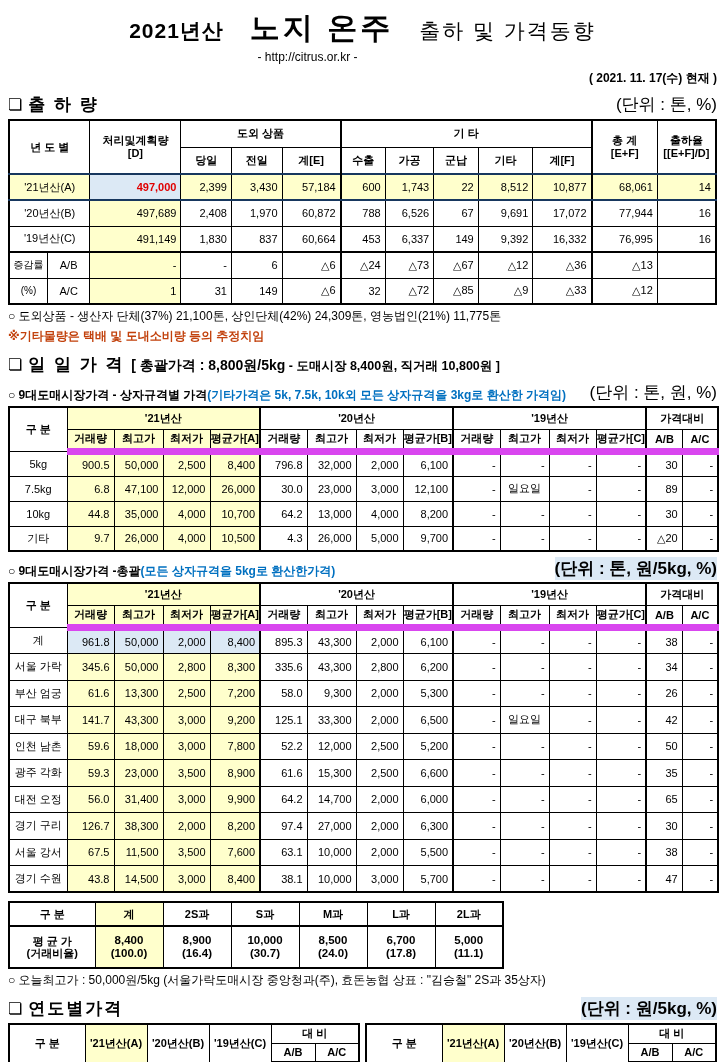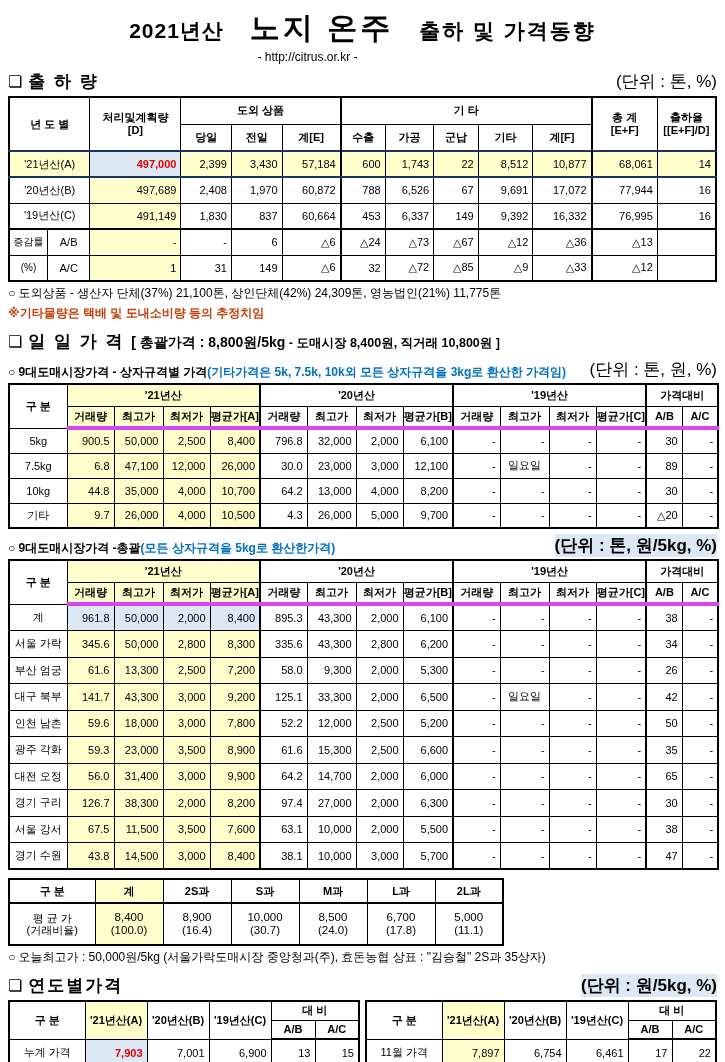--- a/index.html
+++ b/index.html
@@ -6,21 +6,21 @@
   html,body { background:#fff; }
   body {
     width: 725px; height: 1062px; overflow: hidden;
     font-family: "Liberation Sans", "DejaVu Sans", sans-serif;
     color:#000; padding: 4px 8px 0 8px;
   }
   
   .titleRow { display:flex; justify-content:center; align-items:baseline; gap:26px; margin-top:4px; }
   .t-year  { font-size:21px; font-weight:bold; letter-spacing:1px; }
   .t-main  { font-size:30px; font-weight:900; letter-spacing:3px; }
-  .t-sub   { font-size:21px; font-weight:bold; letter-spacing:2px; }
+  .t-sub   { font-size:21px; font-weight:normal; letter-spacing:2px; }
   .t-url   { text-align:center; font-size:12px; margin-top:1px; transform:translateX(-55px); }
   .t-date  { text-align:right; font-size:12px; font-weight:bold; margin-top:6px; }
   
   .secRow { display:flex; justify-content:space-between; align-items:flex-end; margin-top:6px; margin-bottom:3px;}
   .secTitle { font-size:17px; font-weight:900; letter-spacing:2px; }
   .secTitle .icon { font-size:16px; margin-right:4px; }
   .unit { font-size:17px; }
   .unit.b { font-weight:bold; }
   .subRow { display:flex; justify-content:space-between; align-items:flex-end; margin-top:5px; margin-bottom:2px; }
   .subTitle { font-size:12px; font-weight:bold; }
@@ -38,27 +38,27 @@
   .gl { border-left:2px solid #000; }
   .sm { font-size:10px; }
   .dot { border-bottom:2px dotted #555; }
   
   .t1 th { height:27px; line-height:13px; }
   .t1 td { height:26px; }
   .t1 tr.rA td { border-top:2px solid #17375E; border-bottom:2px solid #17375E; }
   .t1 tr.rDiv td { border-top:2px solid #000; }
   
   .tp th { height:22px; }
-  .tp thead tr:last-child th { border-bottom:4px solid #d946ef; }
+  .tp thead tr:last-child th { border-bottom:7px solid #d946ef; }
   .t2 td { height:25px;margin-top:48px; }
   .t3 td { height:26.5px; }
   
   .t4 { width:494px; }
   .t4 th { height:24px; border-bottom:2px solid #000; }
-  .t4 td { height:42px; font-size:11.5px; line-height:13px; }
+  .t4 td { height:42px; font-size:11.5px; line-height:13px;font-weight:bold; }
   .t4 .lab2 { font-size:11px; line-height:12px; }
   
   .t5wrap { display:flex; gap:5px; }
   .t5 { width:352px; }
   .t5 th { height:19px; }
   .t5 thead tr:last-child th { border-bottom:2px solid #000; }
   .t5 td { height:28px; }
   
   .note { font-size:12px; margin-top:3px; }
   .note.red { color:#c2410c; font-weight:bold; }
@@ -66,20 +66,21 @@
 </head>
 <body>
 
 <div>
   <div class="titleRow">
     <span class="t-year">2021년산</span>
     <span class="t-main">노지 온주</span>
     <span class="t-sub">출하 및 가격동향</span>
   </div>
   <div class="t-url">- http://citrus.or.kr -</div>
+  <div class="t-date">( 2021. 11. 17(수) 현재 )</div>
 </div>
 
 <div class="secRow">
   <div class="secTitle">
     <span class="icon">❏</span><span>출 하 량</span>
   </div>
   <div class="unit">(단위 : 톤, %)</div>
 </div>
 
 <table class="t1">

